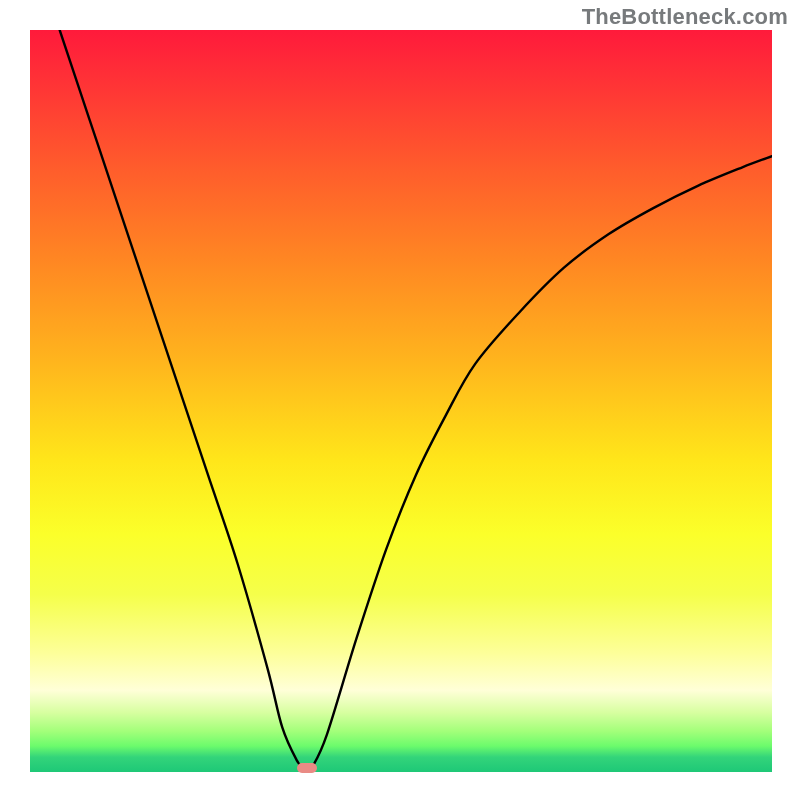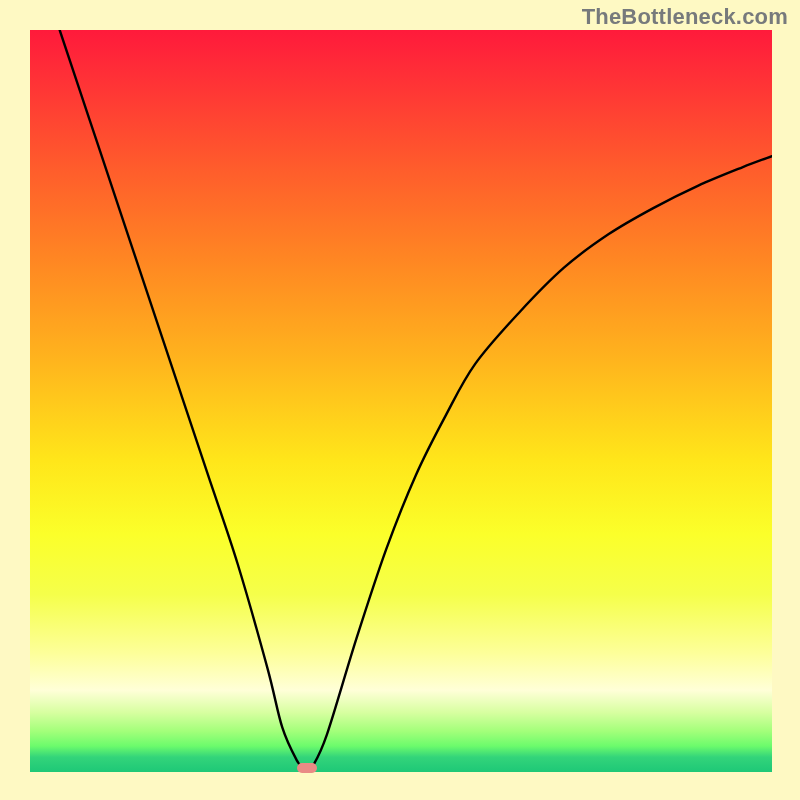--- a/index.html
+++ b/index.html
@@ -8,21 +8,21 @@
     width: 800px;
     height: 800px;
     background: #000;
     font-family: Arial, Helvetica, sans-serif;
     overflow: hidden;
   }
   .frame {
     position: relative;
     width: 800px;
     height: 800px;
-    background: #fef9c3;
+    background: #ffffff;
   }
   .watermark {
     position: absolute;
     top: 4px;
     right: 12px;
     color: #777a7c;
     font-size: 22px;
     font-weight: 600;
     letter-spacing: 0.2px;
     user-select: none;

